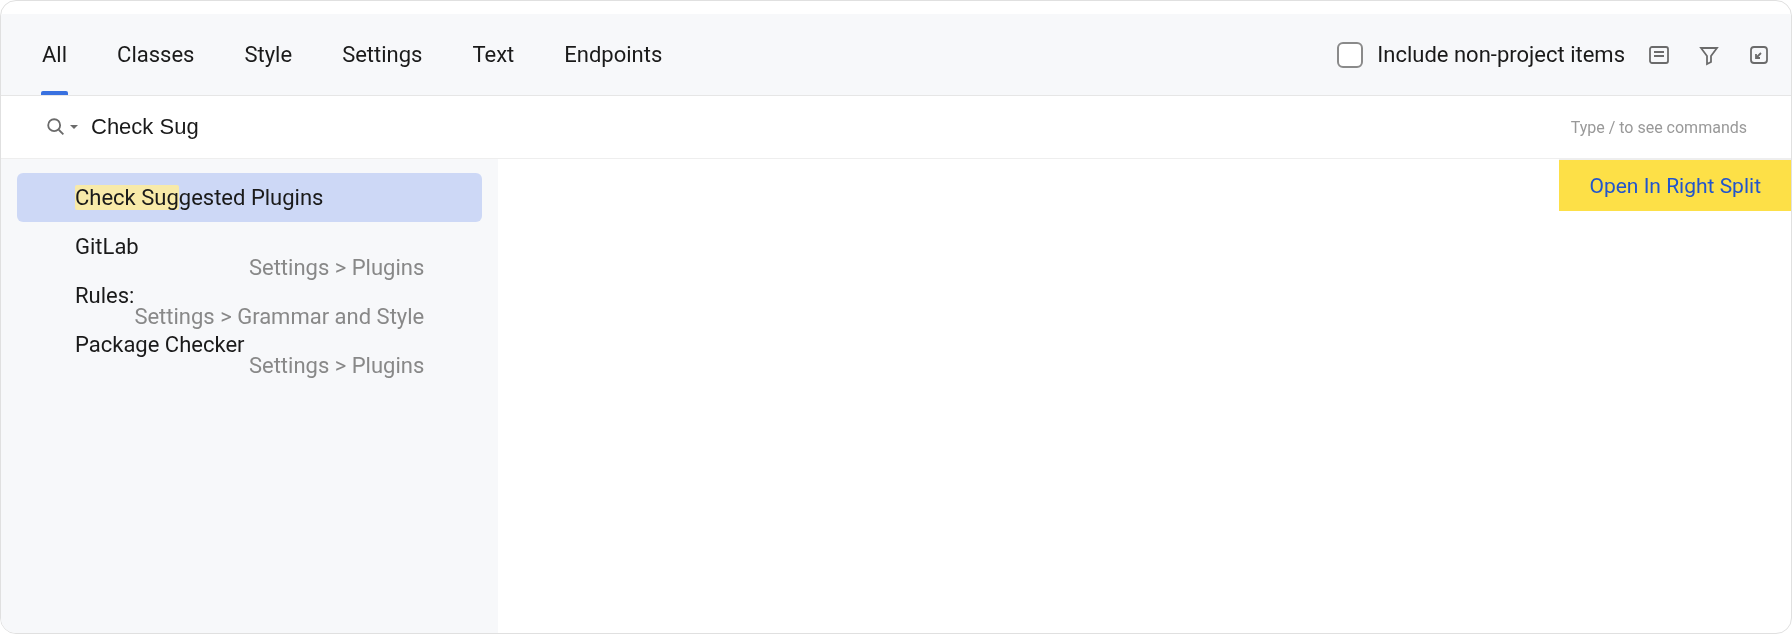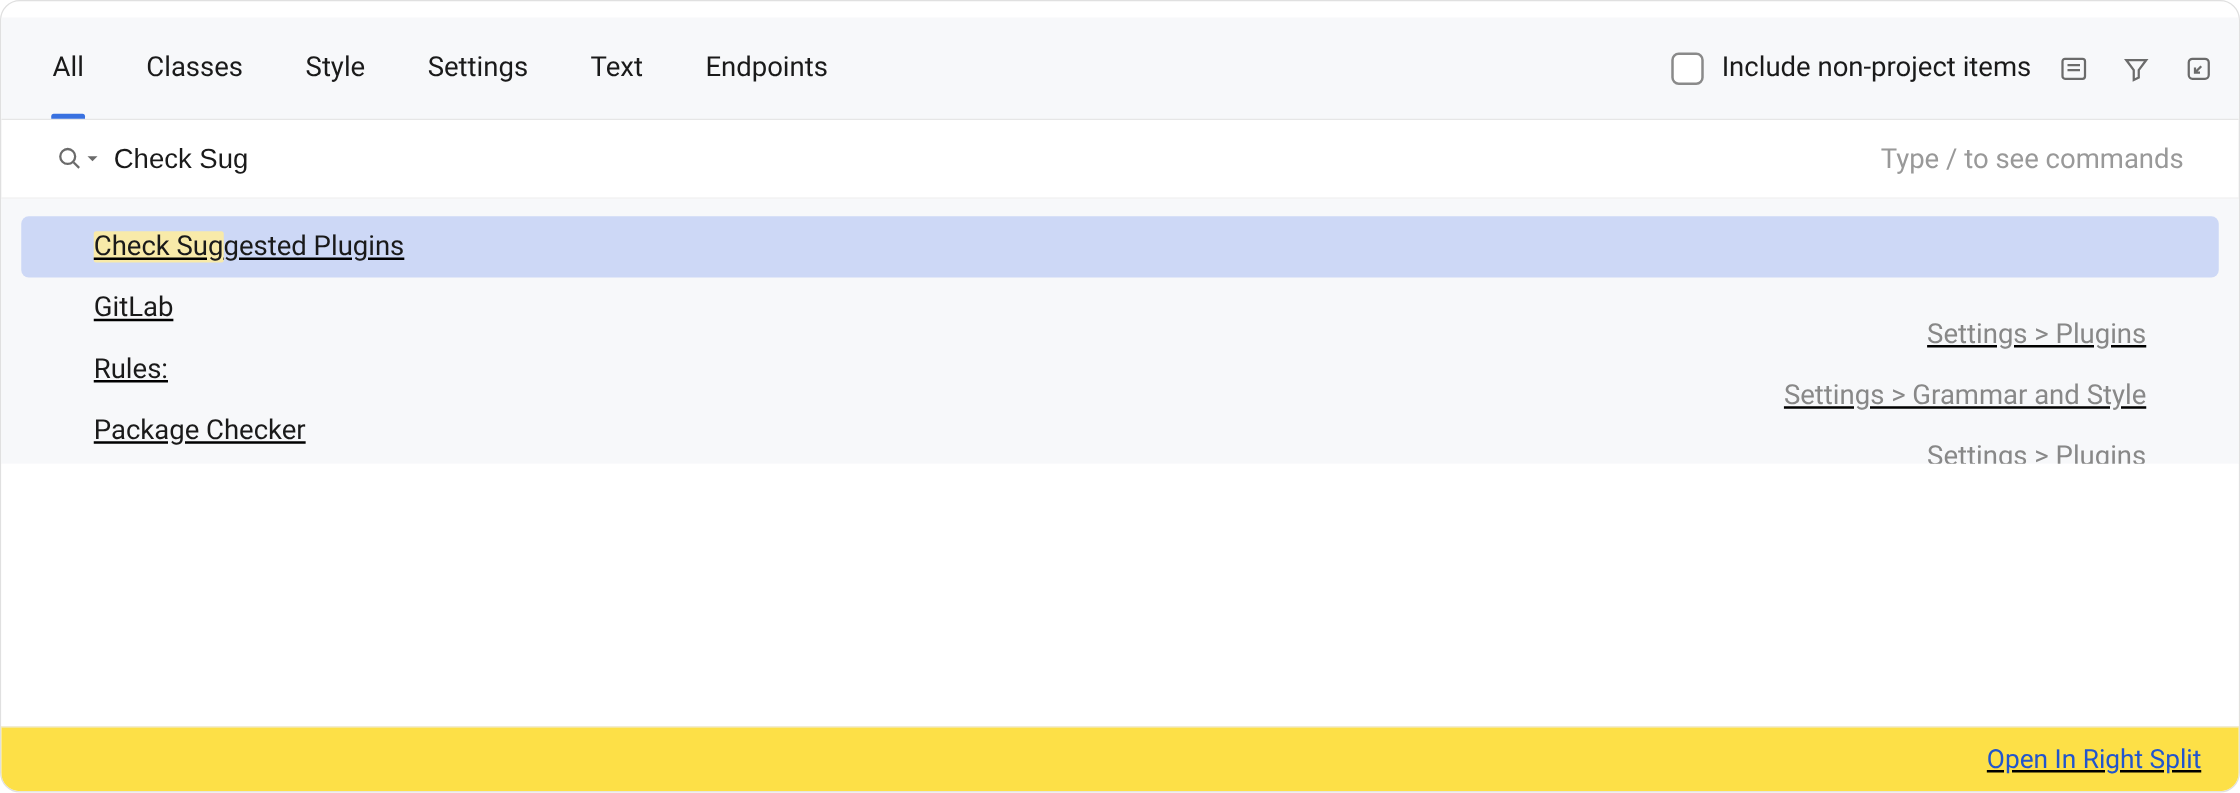--- a/index.html
+++ b/index.html
@@ -99,21 +99,21 @@
     }
     .search-input {
       flex: 1;
       border: none;
       outline: none;
       font-size: 22px;
       color: #1a1a1a;
       background: transparent;
     }
     .hint-text {
-      font-size: 22px;
+      font-size: 16px;
       color: #999;
     }
     .result-row {
       display: flex;
       align-items: center;
       justify-content: space-between;
       padding: 8px 58px;
       font-size: 22px;
       cursor: pointer;
       border-radius: 6px;
@@ -148,22 +148,21 @@
       padding: 0 30px;
     }
     .footer-link {
       color: #2155cd;
       font-size: 21px;
       cursor: pointer;
     }
     .results-area {
       flex: 1;
       display: flex;
-      flex-direction: column;
-      text-decoration: underline;
+      flex-direction: row;
     }
     .result-list-container {
       background: #f7f8fa;
       padding: 14px 16px 2px 16px;
     }
   </style>
 </head>
 <body>
 
 <div class="header-bar">

